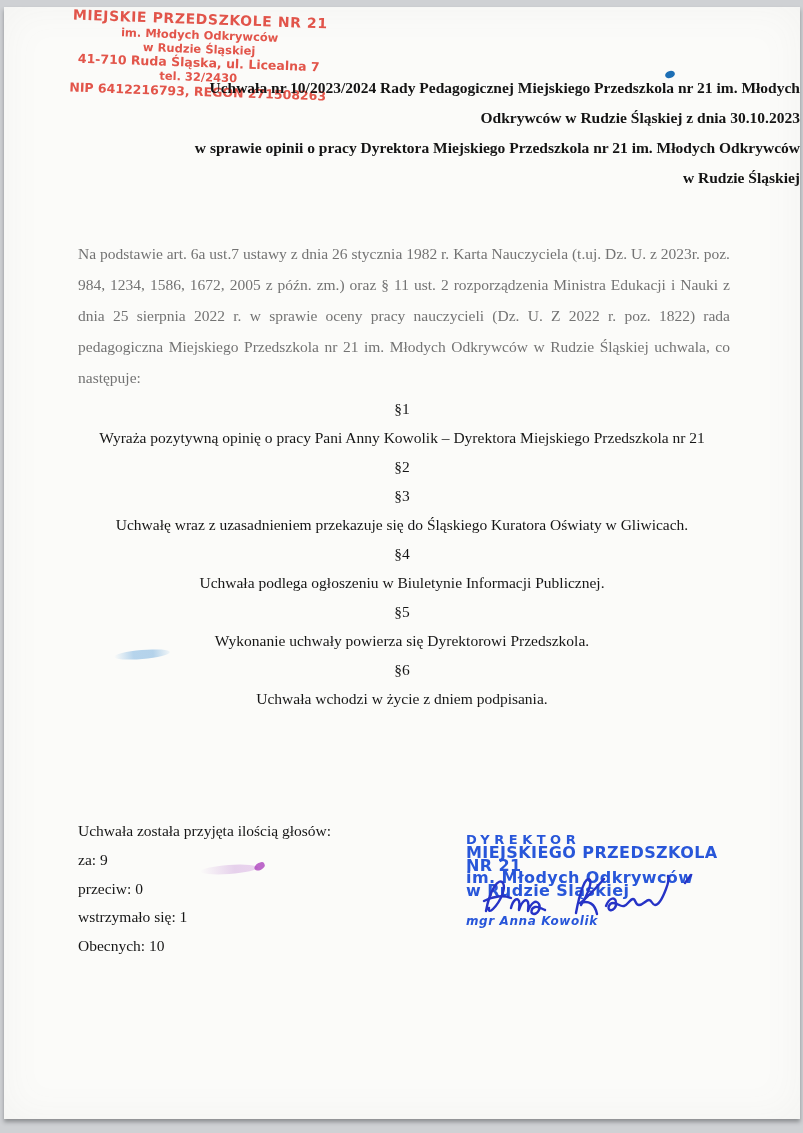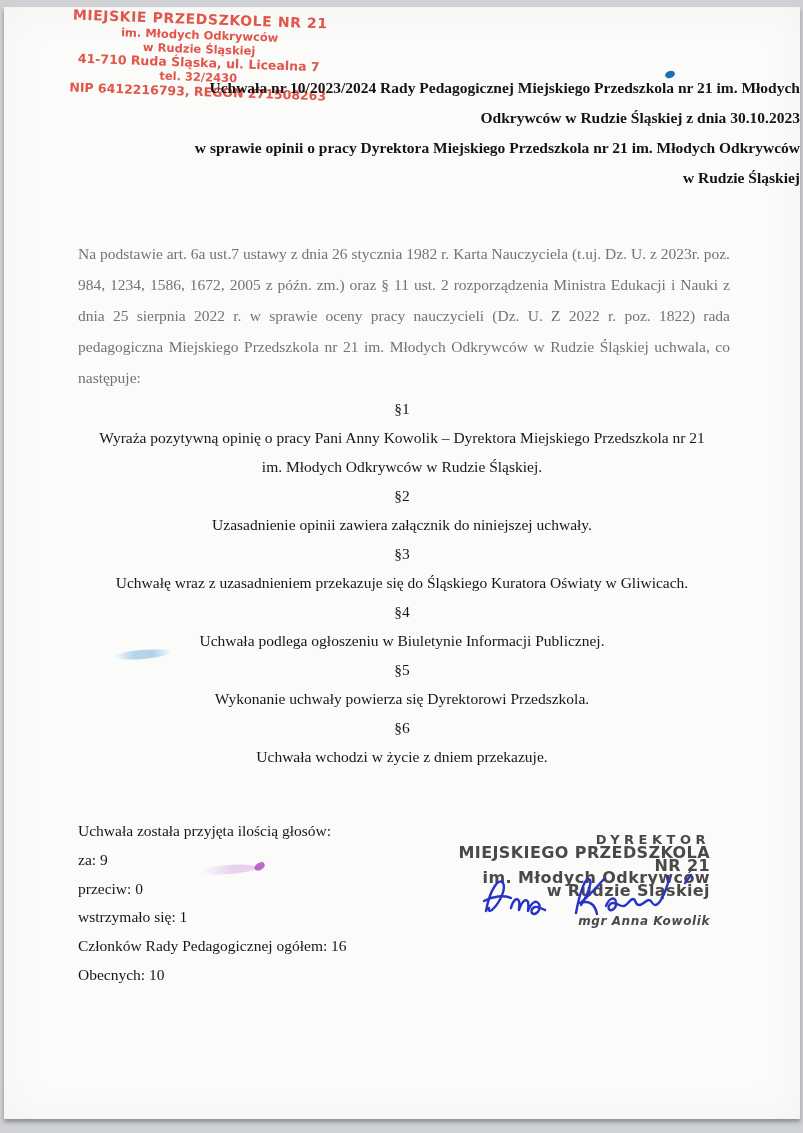--- a/index.html
+++ b/index.html
@@ -60,23 +60,23 @@
   }
   
   .voting{
     position:absolute;left:74px;top:810px;
     font-size:15.5px;
     line-height:28.8px;
     color:#161616;
   }
   
   .dstamp{
-    position:absolute;left:451px;top:826px;width:255px;
-    text-align:right;
-    color:#404040;
+    position:absolute;left:462px;top:826px;width:255px;
+    text-align:left;
+    color:#1d4ed8;
     font-family:"DejaVu Sans", sans-serif;
     opacity:.95;
     z-index:3;
   }
   .dstamp .d1{font-size:13px;font-weight:bold;letter-spacing:4.5px;line-height:14px;}
   .dstamp .d2{font-size:16px;font-weight:bold;letter-spacing:.4px;line-height:12.5px;}
   .dstamp .dname{font-size:12px;font-weight:bold;font-style:italic;letter-spacing:.6px;margin-top:17px;}
   
   .signature{
     position:absolute;left:476px;top:864px;width:215px;height:50px;
@@ -130,52 +130,49 @@
     <div>w sprawie opinii o pracy  Dyrektora Miejskiego Przedszkola nr 21 im. Młodych Odkrywców</div>
     <div>w Rudzie Śląskiej</div>
   </div>
 
   <div class="preamble">Na podstawie art. 6a ust.7 ustawy z dnia 26 stycznia 1982 r. Karta Nauczyciela (t.uj. Dz. U. z 2023r. poz. 984, 1234, 1586, 1672, 2005 z późn. zm.) oraz § 11 ust. 2 rozporządzenia Ministra Edukacji i Nauki z dnia 25 sierpnia 2022 r. w sprawie oceny pracy nauczycieli (Dz. U. Z 2022 r. poz. 1822) rada pedagogiczna Miejskiego Przedszkola nr 21 im. Młodych Odkrywców w Rudzie Śląskiej uchwala, co następuje:</div>
 
   <div class="sections">
     <div>
       <div>§1</div>
       <div>Wyraża pozytywną opinię o pracy Pani Anny Kowolik – Dyrektora Miejskiego Przedszkola nr 21</div>
-      <div>im. Młodych Odkrywców w Rudzie Śląskiej.</div>
     </div>
     <div>
       <div>§2</div>
-      <div>Uzasadnienie opinii zawiera załącznik do niniejszej uchwały.</div>
     </div>
     <div>
       <div>§3</div>
       <div>Uchwałę wraz z uzasadnieniem przekazuje się do Śląskiego Kuratora Oświaty w Gliwicach.</div>
     </div>
     <div>
       <div>§4</div>
       <div>Uchwała podlega ogłoszeniu w Biuletynie Informacji Publicznej.</div>
     </div>
     <div>
       <div>§5</div>
       <div>Wykonanie uchwały powierza się Dyrektorowi Przedszkola.</div>
     </div>
     <div>
       <div>§6</div>
-      <div>Uchwała wchodzi w życie z dniem przekazuje.</div>
+      <div>Uchwała wchodzi w życie z dniem podpisania.</div>
     </div>
   </div>
 
   <div class="blue-smudge"></div>
 
   <div class="voting">
     <div>Uchwała została przyjęta ilością głosów:</div>
     <div>za: 9</div>
     <div>przeciw: 0</div>
     <div>wstrzymało się: 1</div>
-    <div>Członków Rady Pedagogicznej ogółem: 16</div>
     <div>Obecnych: 10</div>
   </div>
 
   <div class="purple-smudge"></div>
   <div class="purple-dot"></div>
 
   <div class="dstamp">
     <div class="d1">DYREKTOR</div>
     <div class="d2">MIEJSKIEGO PRZEDSZKOLA NR 21</div>
     <div class="d2">im. Młodych Odkrywców</div>

